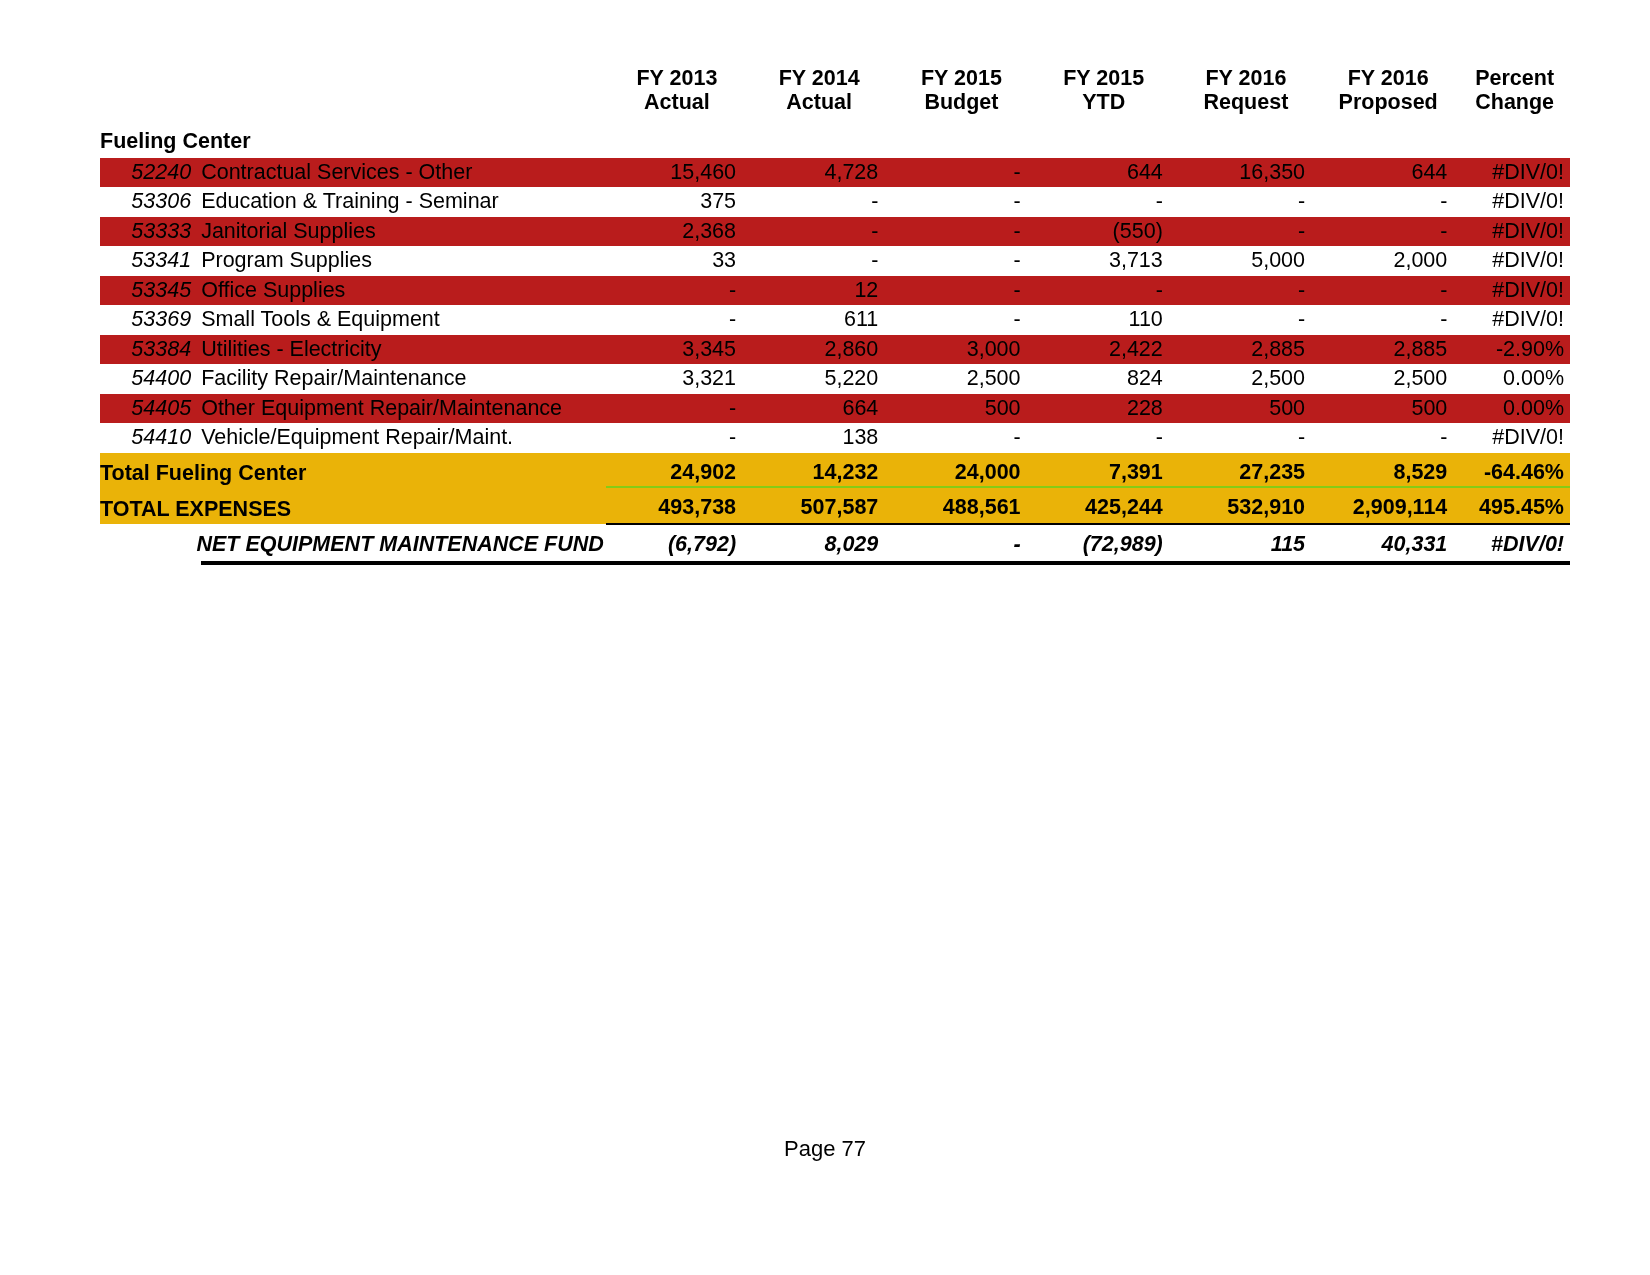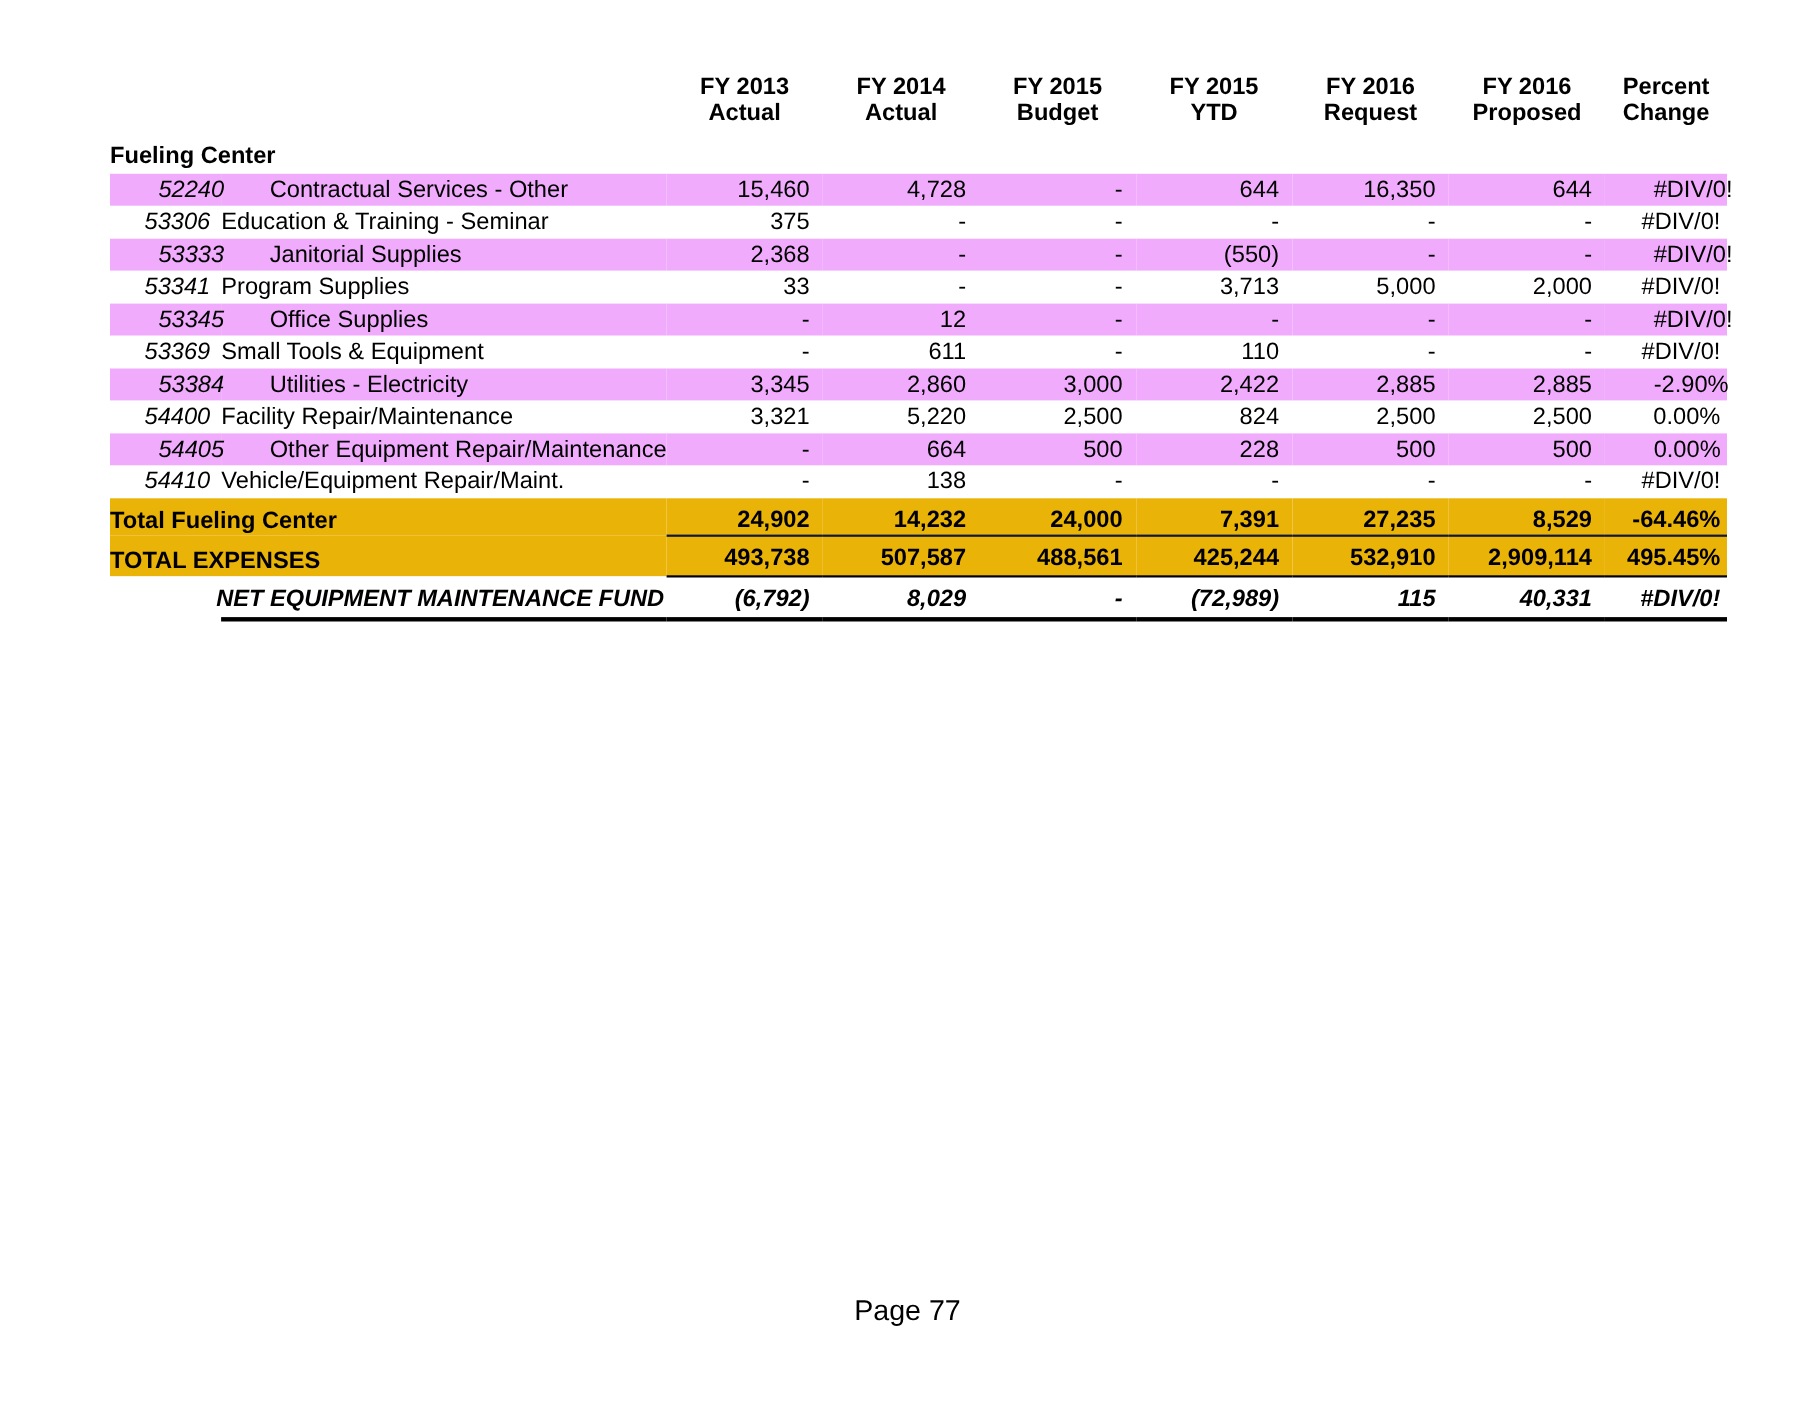--- a/index.html
+++ b/index.html
@@ -61,21 +61,21 @@
     padding-bottom: 5px;
     font-size: 21.5px;
   }
 
   
   tr.detail td {
     font-size: 21.5px;
     padding-top: 4px;
     padding-bottom: 4px;
   }
-  tr.detail.shaded td { background: #f0abfc; padding-left: 44px; }
+  tr.detail.shaded td { background: #b91c1c; }
   td.code {
     font-style: italic;
     text-align: right;
     padding-right: 10px;
     white-space: nowrap;
   }
   td.desc {
     text-align: left;
     white-space: nowrap;
   }
@@ -97,21 +97,21 @@
     padding-top: 9px;
     padding-bottom: 3px;
     background: #eab308;
   }
   tr.total td.label {
     text-align: left;
     white-space: nowrap;
   }
   tr.total.t-sub td.num,
   tr.total.t-sub td.pct {
-    border-bottom: 2px solid #0f172a;
+    border-bottom: 2px solid #84cc16;
   }
   tr.total.t-grand td.num,
   tr.total.t-grand td.pct {
     border-bottom: 2px double #000;
     padding-bottom: 4px;
   }
   tr.net td {
     font-weight: bold;
     font-style: italic;
     font-size: 21.5px;
@@ -128,24 +128,24 @@
     padding: 0;
     height: 5px;
   }
   tr.bottom-rule td.rulecell {
     border-top: 4px solid #000;
   }
 
   .footer {
     position: absolute;
     left: 0;
-    top: 1176px;
+    top: 1136px;
     width: 1650px;
     text-align: center;
-    font-size: 26px;
+    font-size: 22px;
     font-family: "Liberation Sans", sans-serif;
   }
 </style>
 </head>
 <body>
 
 <div class="page">
 
   <table class="budget-table">
     <colgroup>

